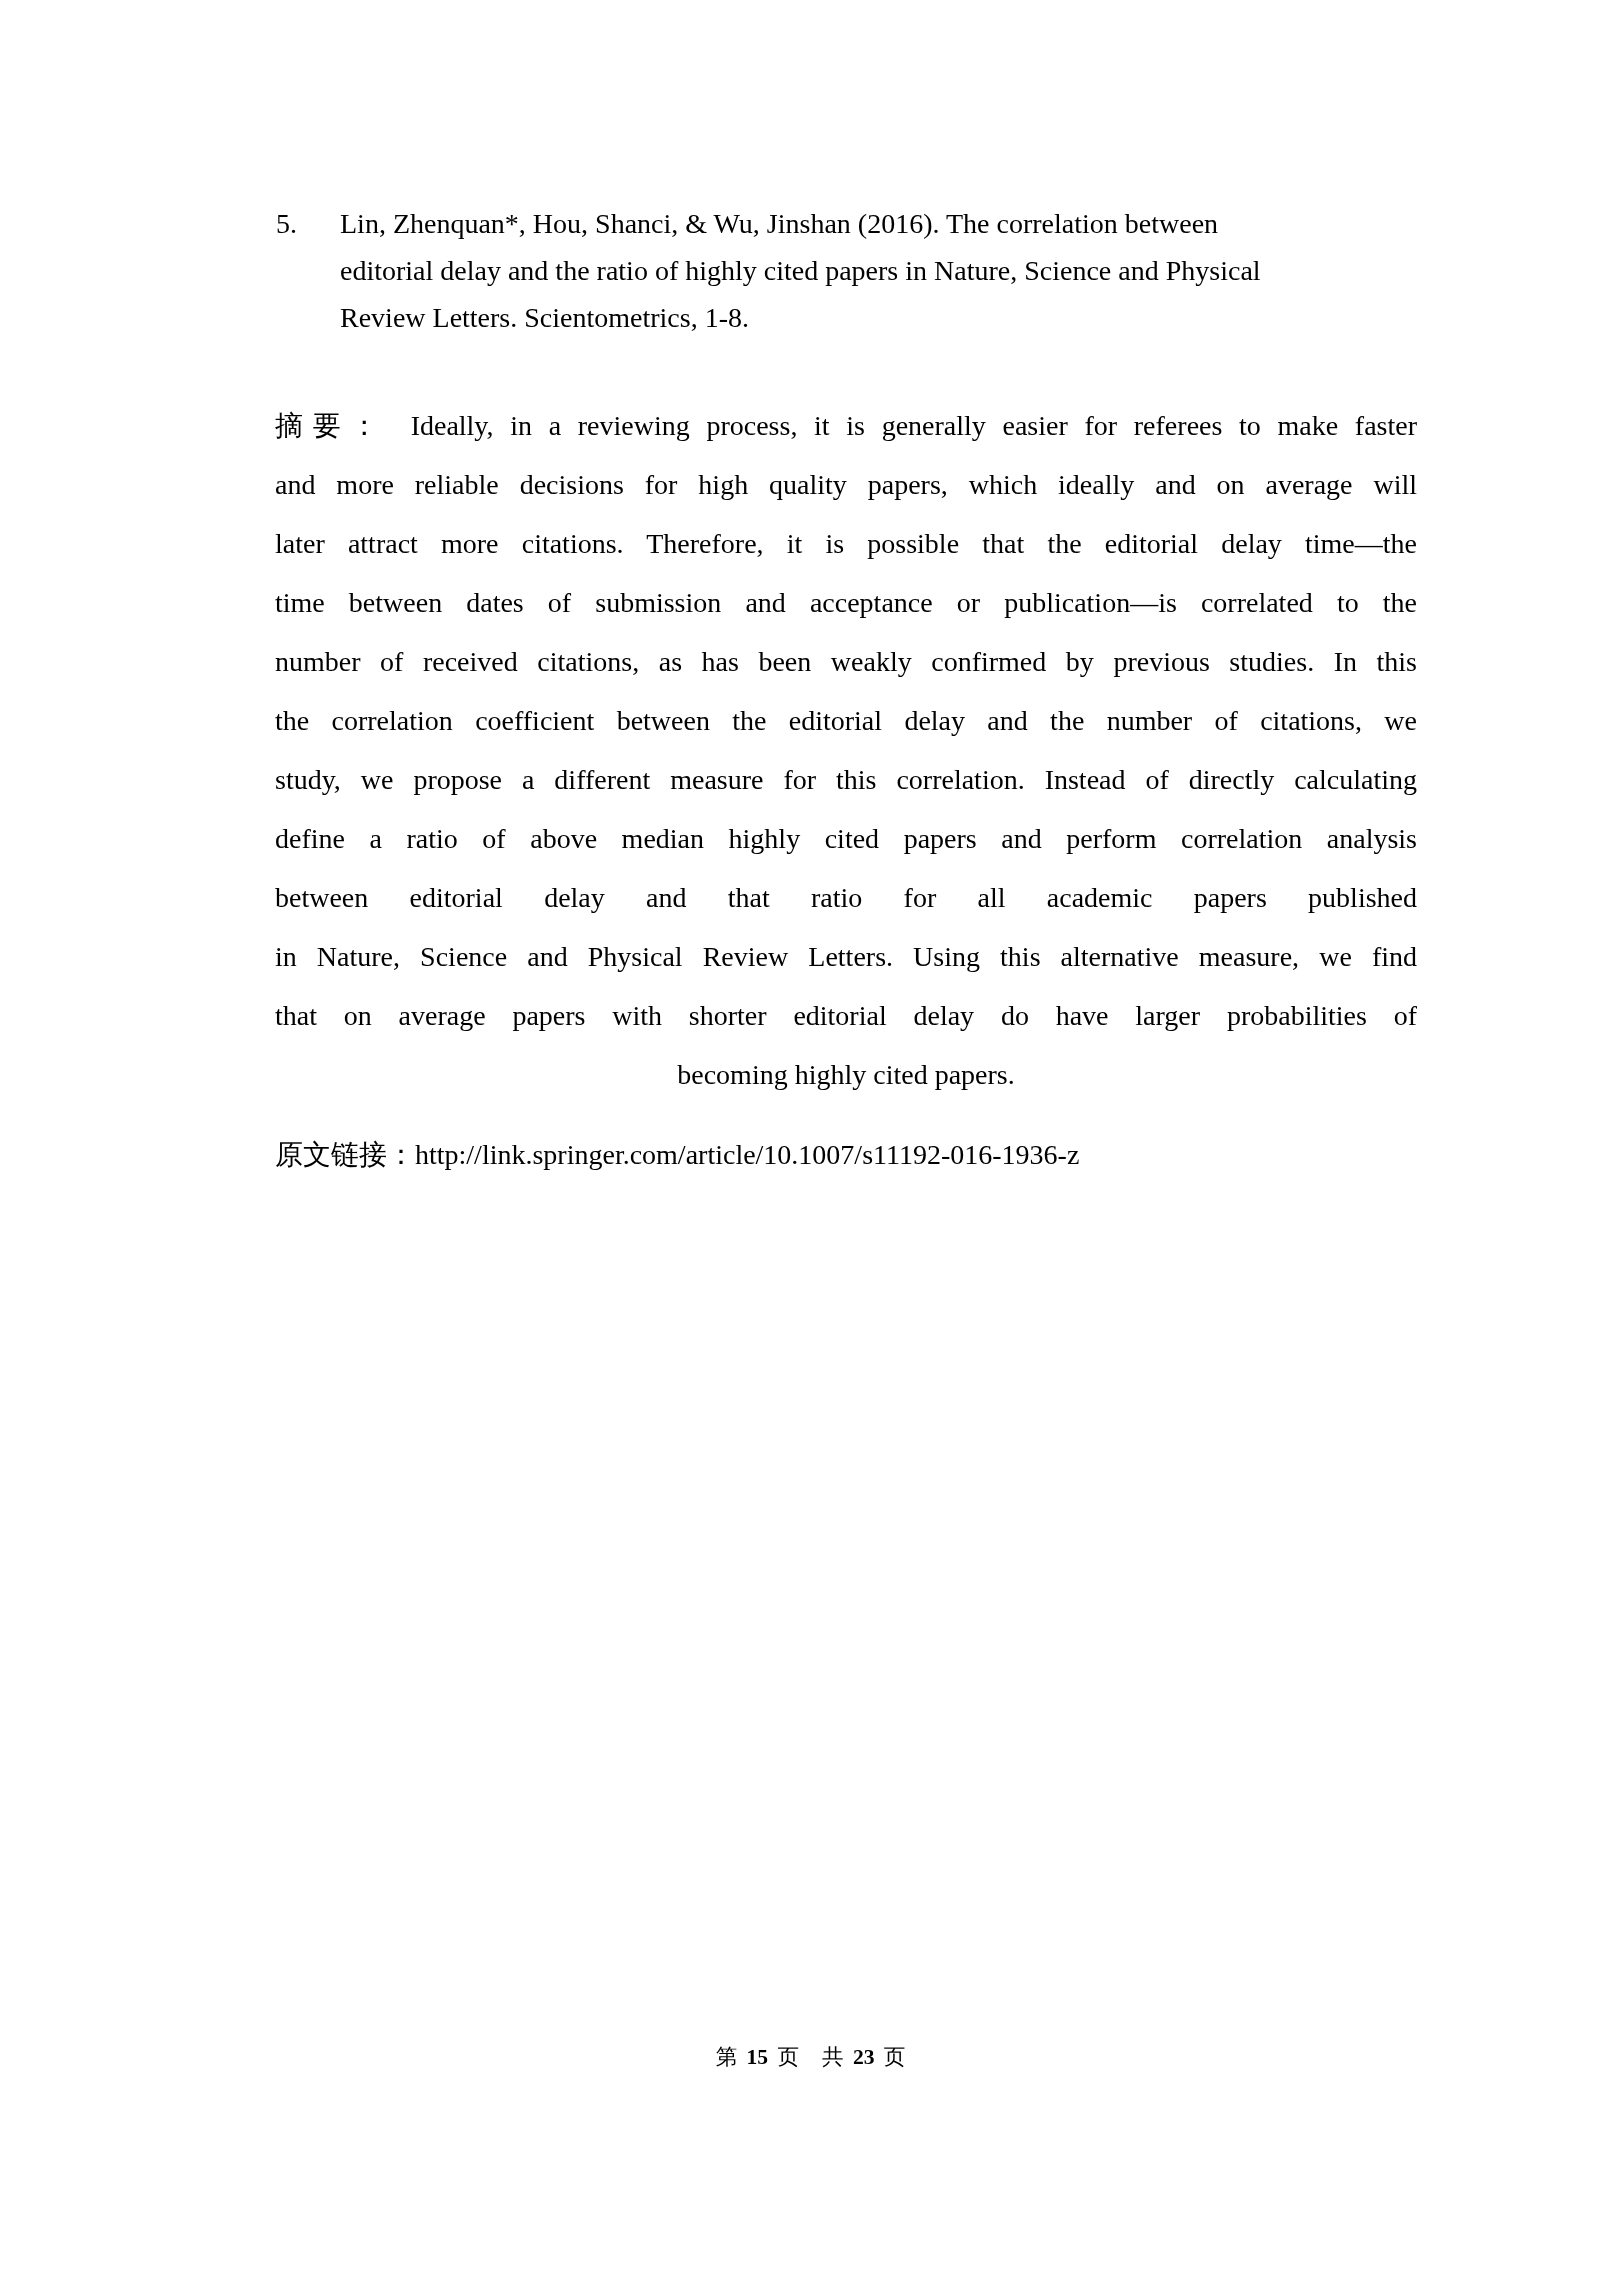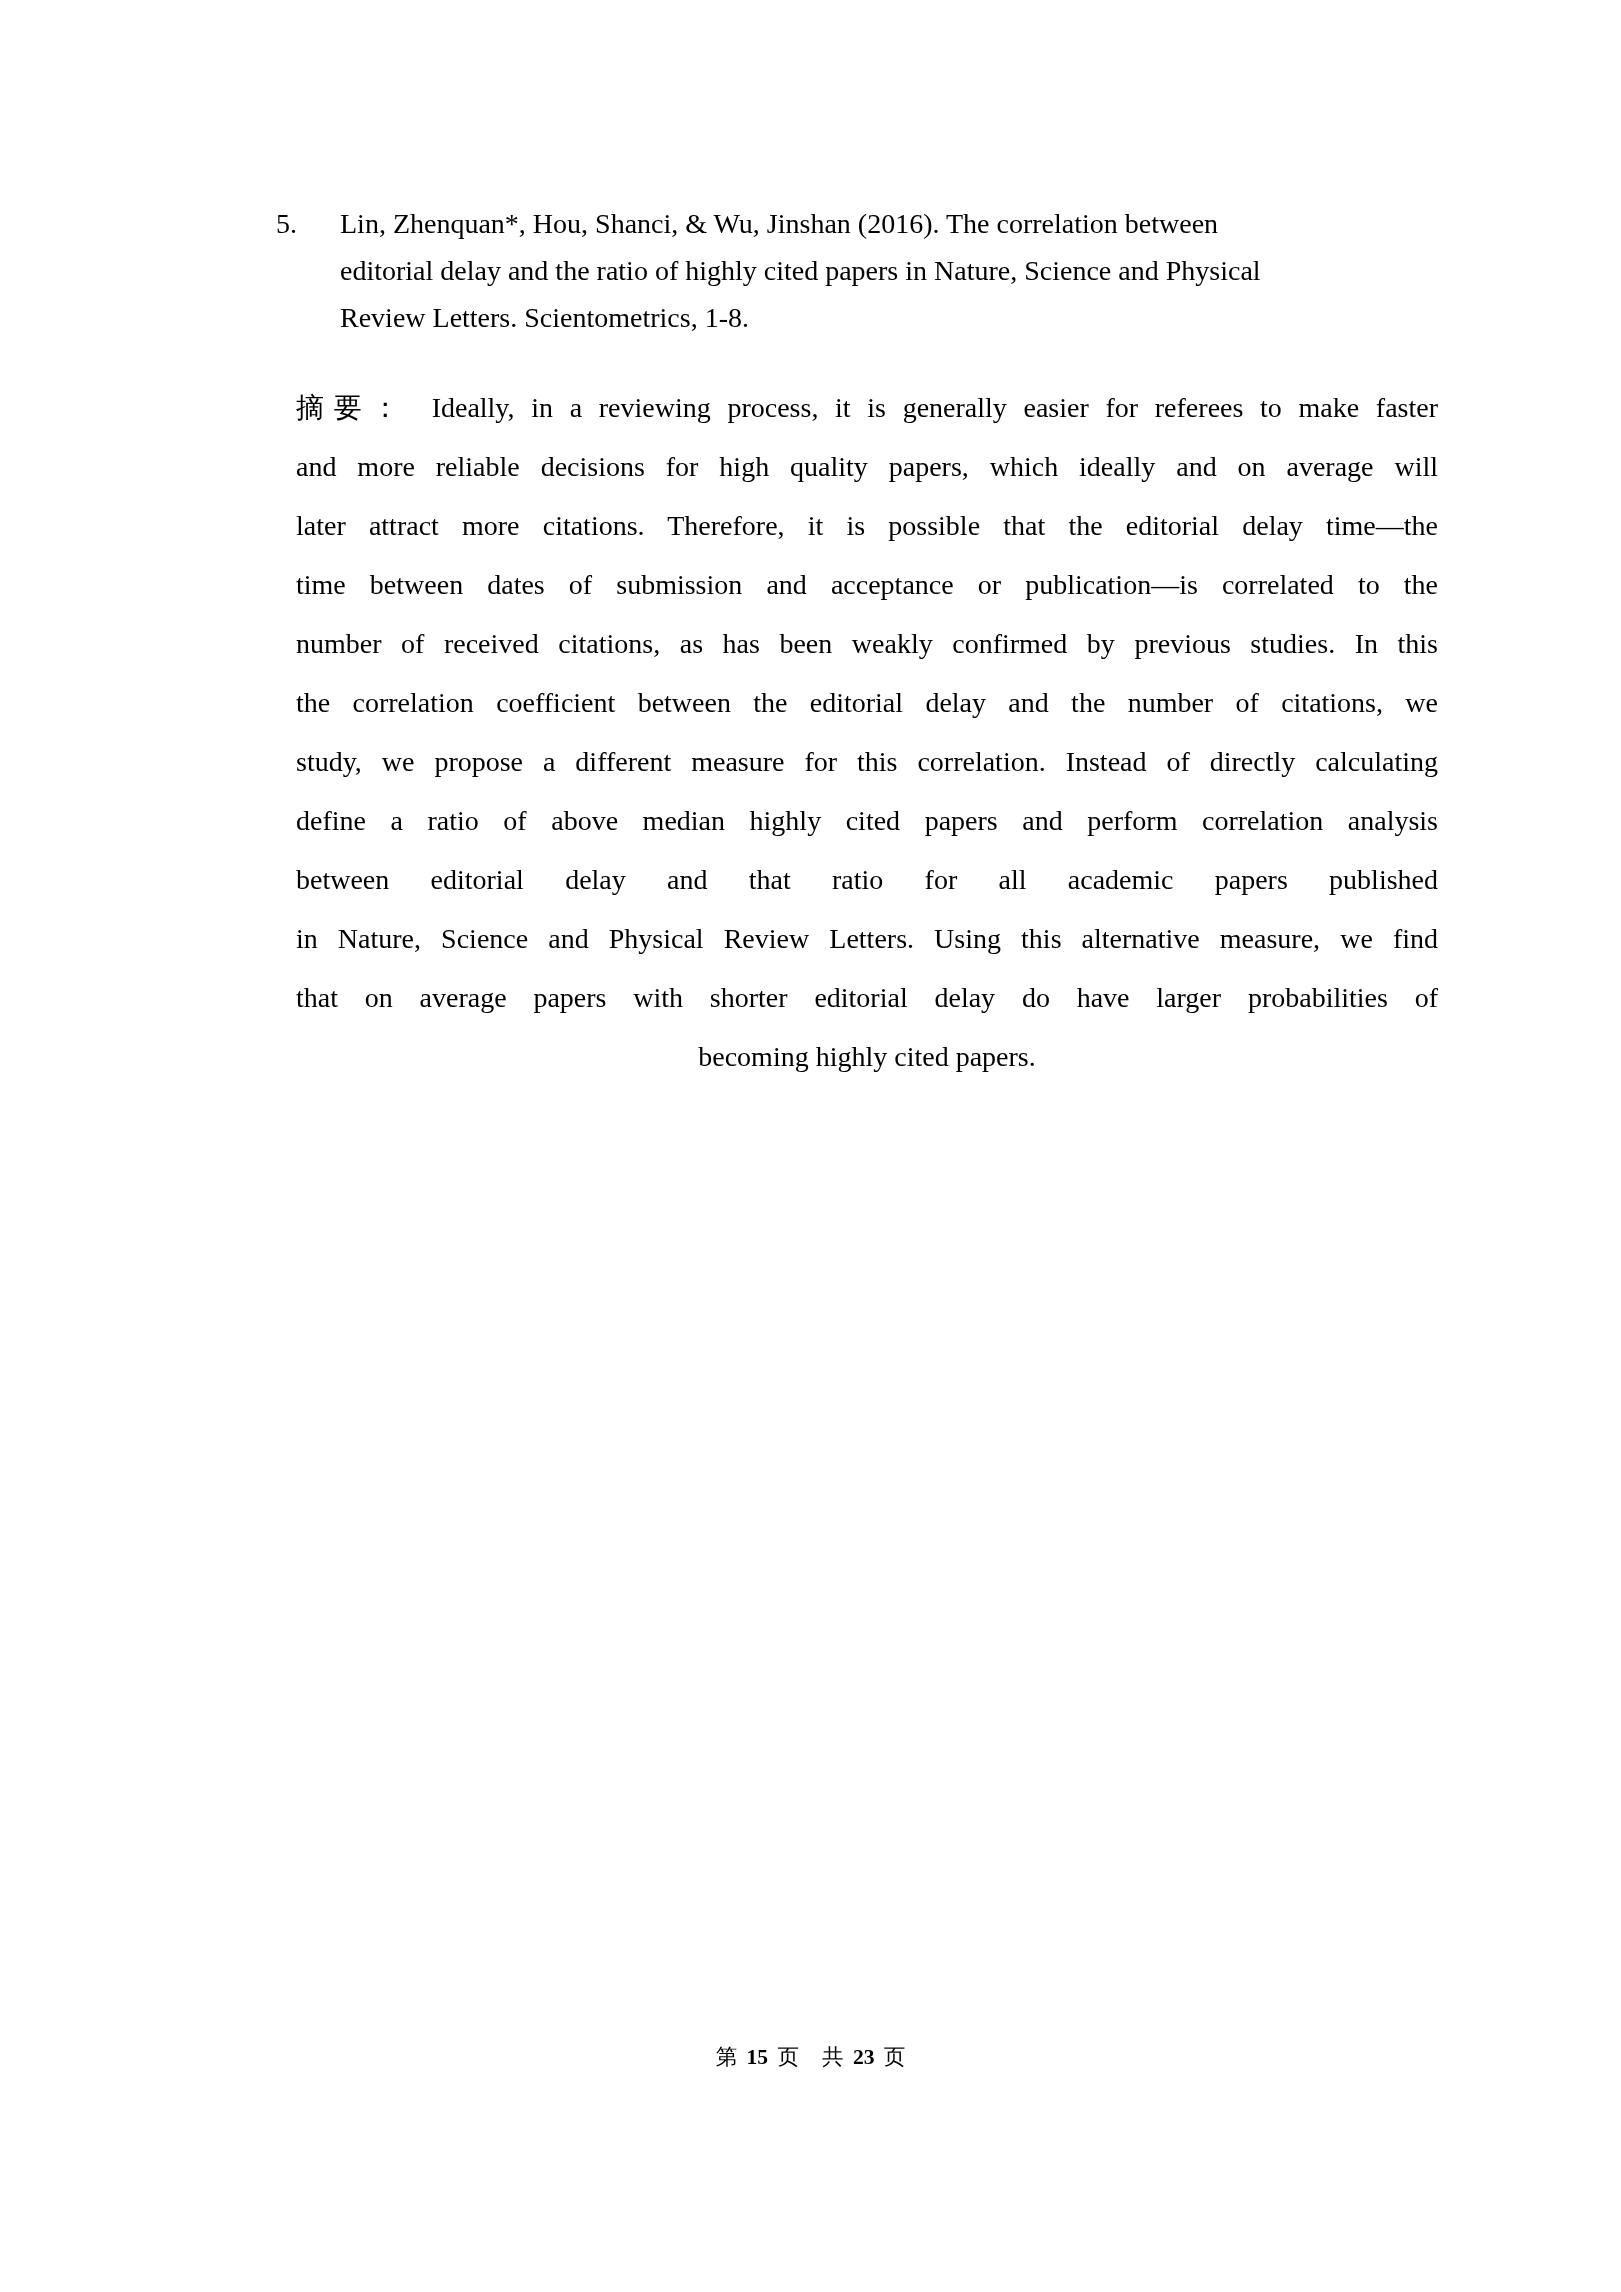--- a/index.html
+++ b/index.html
@@ -31,25 +31,24 @@
     flex: 0 0 64px;
   }
   .ref-line {
     white-space: nowrap;
   }
 
   
   .abstract {
     position: absolute;
     left: 275px;
-    top: 378px;
+    top: 396px;
     width: 1142px;
     font-size: 28px;
     line-height: 59px;
-    margin-left: 21px;
   }
   .jline {
     text-align: justify;
     text-align-last: justify;
     text-justify: inter-word;
     height: 59px;
     overflow: hidden;
   }
   .lastline {
     text-align: center;
@@ -110,20 +109,23 @@
     <div class="jline">number of received citations, as has been weakly confirmed by previous studies. In this</div>
     <div class="jline">the correlation coefficient between the editorial delay and the number of citations, we</div>
     <div class="jline">study, we propose a different measure for this correlation. Instead of directly calculating</div>
     <div class="jline">define a ratio of above median highly cited papers and perform correlation analysis</div>
     <div class="jline">between editorial delay and that ratio for all academic papers published</div>
     <div class="jline">in Nature, Science and Physical Review Letters. Using this alternative measure, we find</div>
     <div class="jline">that on average papers with shorter editorial delay do have larger probabilities of</div>
     <div class="lastline">becoming highly cited papers.</div>
   </div>
 
+  <div class="linkline">
+    <span>原文链接：</span><span>http://link.springer.com/article/10.1007/s11192-016-1936-z</span>
+  </div>
 
   <div class="footer">
     <span>第</span>
     <span class="num">15</span>
     <span>页</span>
     <span class="gap-left">共</span>
     <span class="num">23</span>
     <span>页</span>
   </div>
 

